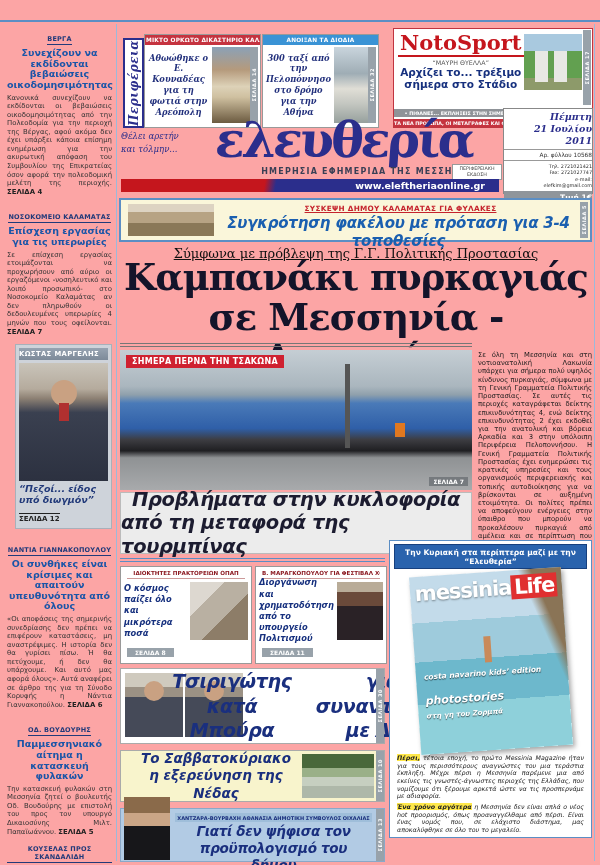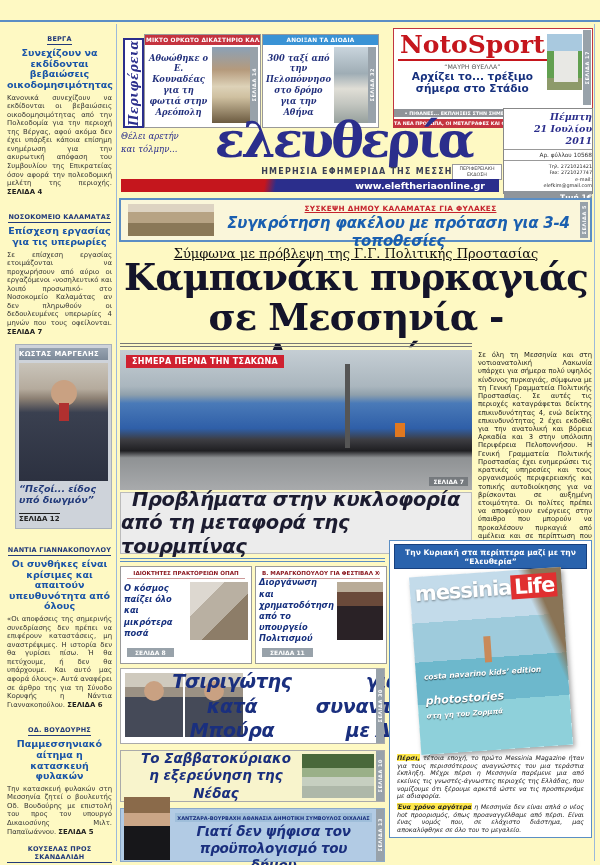--- a/index.html
+++ b/index.html
@@ -1,16 +1,16 @@
 <!DOCTYPE html>
 <html><head>
 <meta charset="utf-8">
 <style>
   html,body{margin:0;padding:0;background:#e8e8e8;}
-  .sheet{position:relative;width:600px;height:865px;background:#fef9c3;overflow:hidden;
+  .sheet{position:relative;width:600px;height:865px;background:#fca5a5;overflow:hidden;
          font-family:"DejaVu Sans",sans-serif;color:#222;}
   
   .topline{position:absolute;left:0;top:20px;width:600px;height:2px;background:#5b8ec4;}
   .vrule{position:absolute;left:116px;top:24px;bottom:4px;width:1px;background:#9cb9da;}
   .vrule2{position:absolute;left:594px;top:24px;bottom:4px;width:1px;background:#9cb9da;}
 
   
   .leftcol{position:absolute;left:7px;top:26px;width:105px;display:flex;flex-direction:column;gap:8px;}
   .lc-art{text-align:center;}
   .lc-kicker{display:inline-block;font-size:6.5px;font-weight:bold;color:#223a7a;
@@ -52,21 +52,21 @@
   .vlabel{position:absolute;right:0;top:0;bottom:0;width:8px;background:#98a2aa;color:#fff;
       display:flex;align-items:center;justify-content:center;}
   .vlabel span{writing-mode:vertical-rl;transform:rotate(180deg);font-size:5px;font-weight:bold;letter-spacing:.5px;}
 
   
   .noto{position:absolute;left:393px;top:28px;width:198px;height:98px;background:#fff;
         border:1px solid #c03540;box-shadow:0 0 0 1px #fff inset;}
   .noto-inner{position:relative;height:100%;}
   .noto-main{display:flex;padding:3px 10px 0 4px;}
   .noto-left{flex:1;text-align:center;}
-  .noto-logo{font-family:"DejaVu Serif",serif;font-weight:bold;color:#c5161d;font-size:25px;
+  .noto-logo{font-family:"DejaVu Serif",serif;font-weight:bold;color:#c5161d;font-size:21px;
       border-bottom:2px solid #c5161d;display:inline-block;line-height:1.05;padding:0 2px 1px;}
   .noto-team{font-size:6.3px;color:#555;margin:2px 0 1px;}
   .noto-title{font-weight:bold;color:#16307e;font-size:10.5px;line-height:1.1;}
   .noto-photo{position:relative;width:64px;height:56px;margin-top:2px;background:
       linear-gradient(180deg,#a9c9df 0 30%,#62a050 30% 78%,#8d9a6a 78% 100%);}
   .noto-photo::before,.noto-photo::after{content:"";position:absolute;top:30%;width:13px;height:55%;background:#e8e8e4;}
   .noto-photo::before{left:20%;} .noto-photo::after{left:52%;}
   .noto-bar{position:absolute;left:0;right:0;color:#fff;font-size:4.8px;font-weight:bold;
       text-align:center;padding:1.5px 0;white-space:nowrap;overflow:hidden;}
   .nb1{bottom:10px;background:#8f9398;} .nb2{bottom:0;background:#c5333f;}

